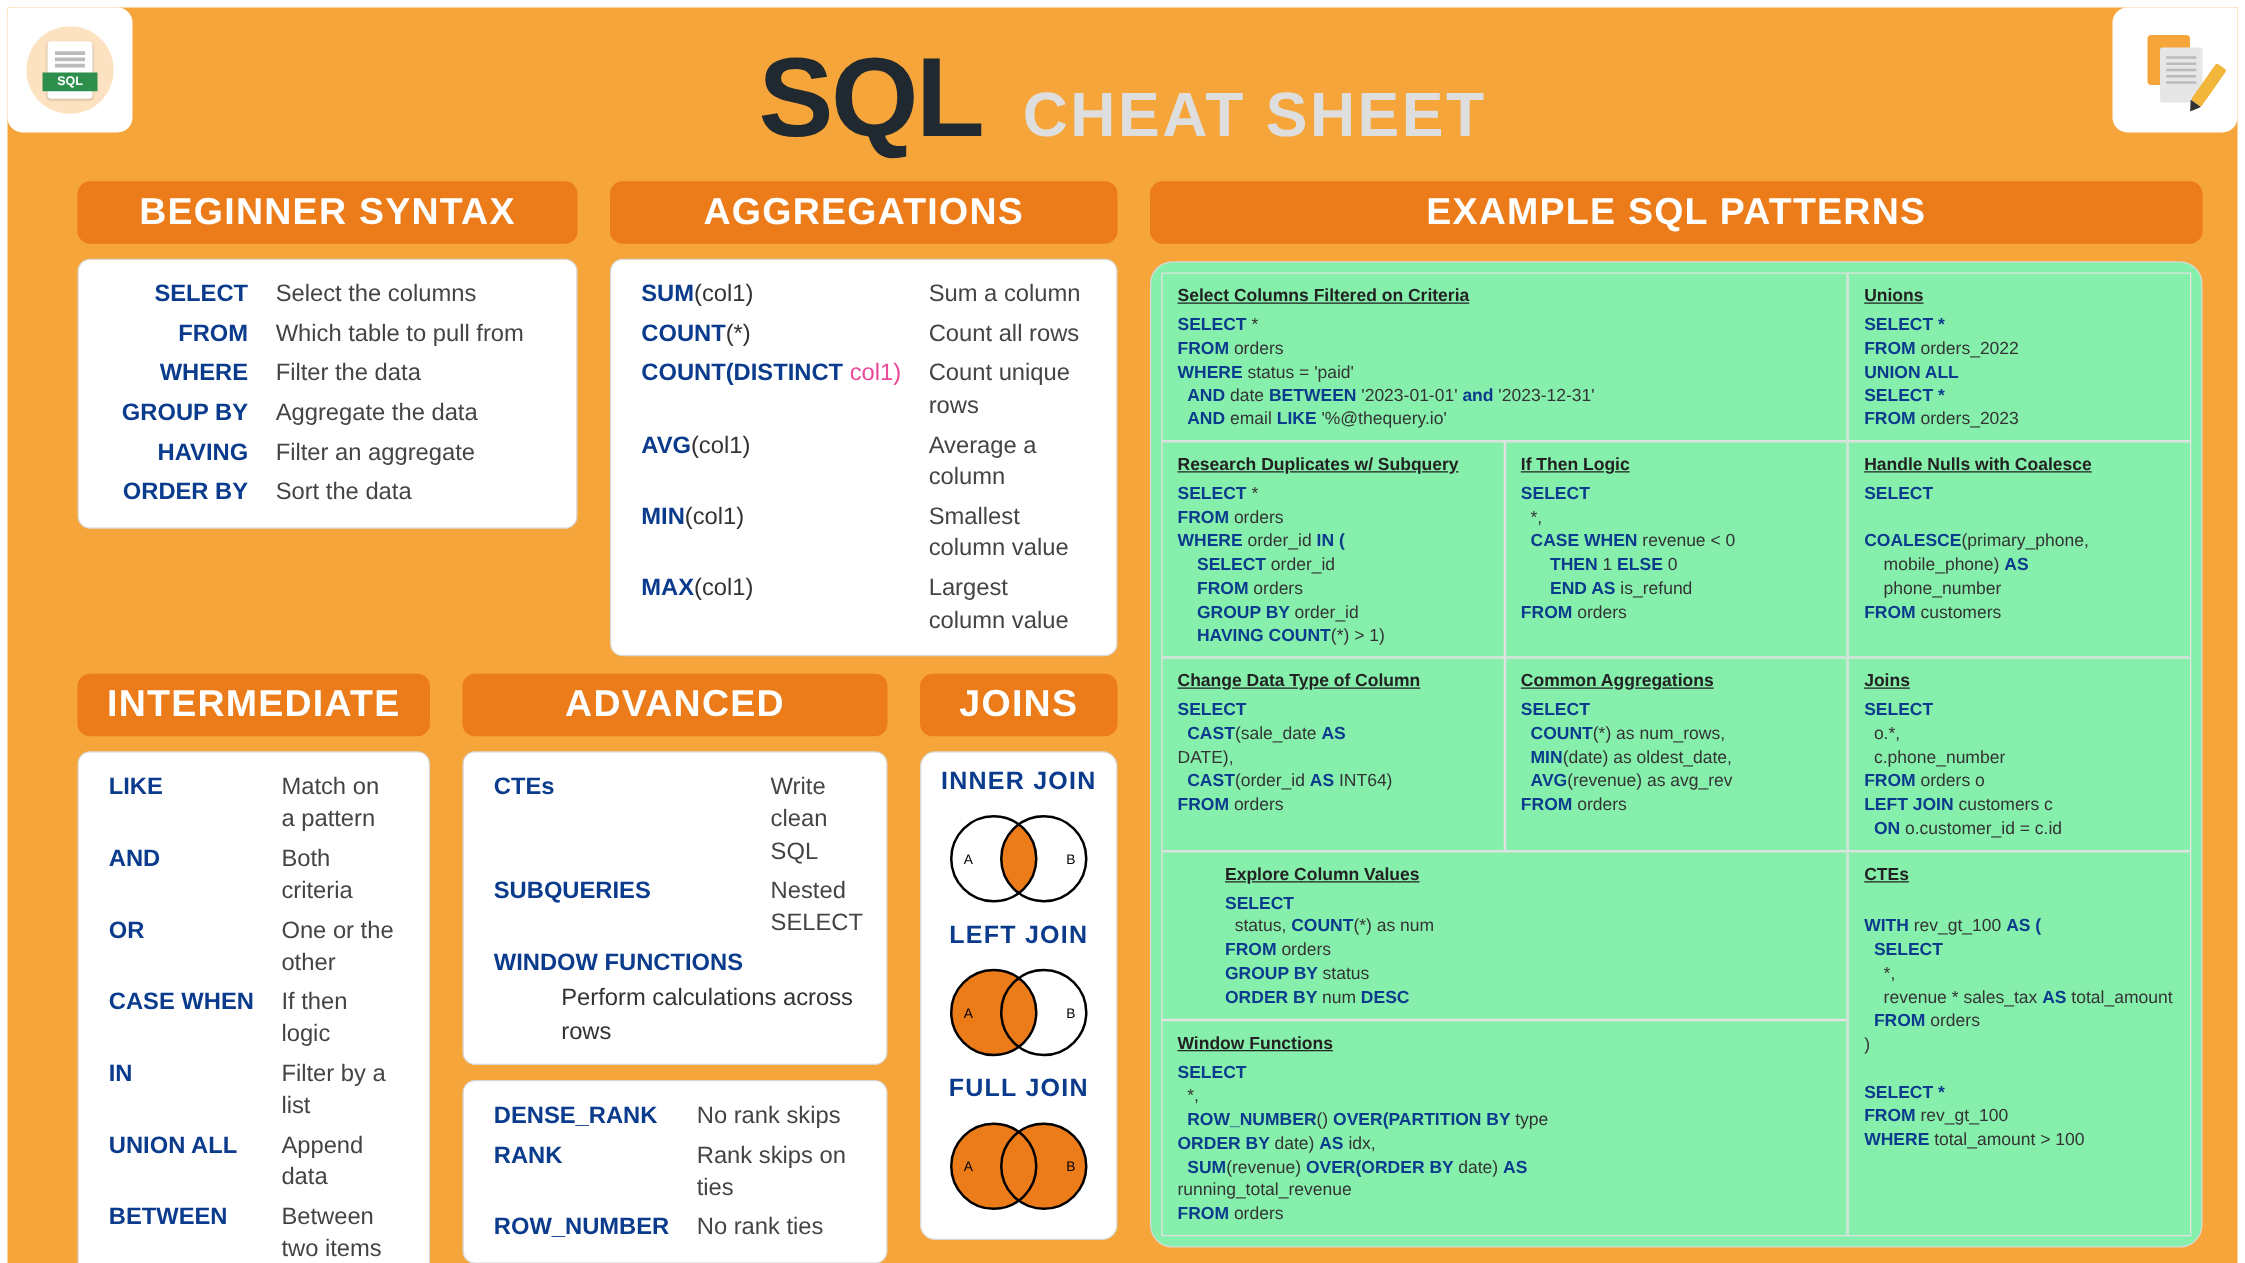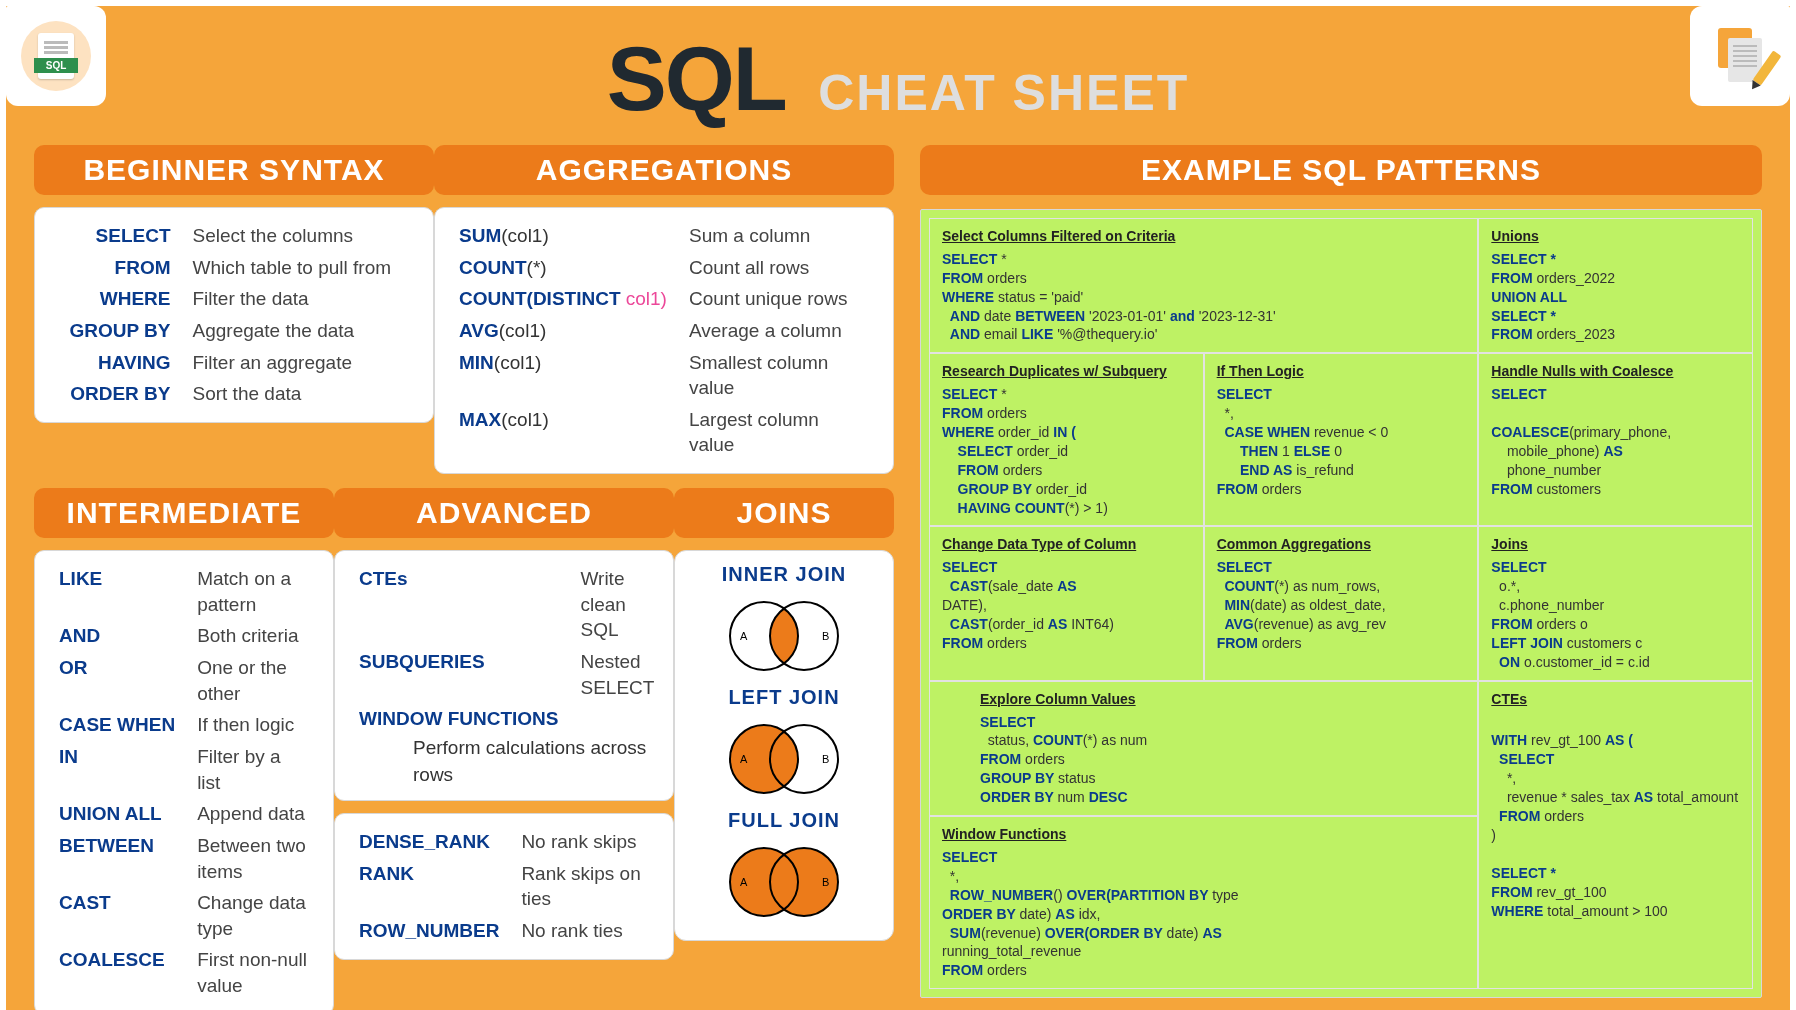--- a/index.html
+++ b/index.html
@@ -68,21 +68,21 @@
     font-size:50px;
     font-weight:800;
     color:var(--title-grey);
     letter-spacing:2px;
     margin-left:28px;
   }
   
   .cols{display:flex;gap:26px;}
   .col-left{width:860px;display:flex;flex-direction:column;gap:14px;}
   .col-right{flex:1;display:flex;flex-direction:column;gap:14px;}
-  .row{display:flex;}
+  .row{display:flex;gap:26px;margin-left:28px;}
   
   .hdr{
     background:var(--orange-dark);
     color:#fff;
     font-weight:800;
     font-size:30px;
     letter-spacing:1px;
     text-align:center;
     border-radius:10px;
     padding:8px 12px;
@@ -102,21 +102,21 @@
   .kw-inline{font-size:19px;line-height:1.4;}
   
   .joins-box{
     background:#ffffff;border:1px solid #d8d8d8;border-radius:12px;
     padding:12px 8px 18px 8px;display:flex;flex-direction:column;gap:10px;align-items:center;
   }
   .join-label{color:var(--kw);font-weight:800;font-size:20px;letter-spacing:1px;}
   svg.venn{display:block;}
   
   .patterns{
-    background:#bef264;border:1px solid #d8d8d8;border-radius:2px;
+    background:#86efac;border:1px solid #d8d8d8;border-radius:18px;
     padding:8px;
     display:grid;
     grid-template-columns:1fr 1fr 1fr;
     grid-auto-rows:min-content;
   }
   .patterns .cell{
     border:0.5px solid #e2e2e2;
     padding:8px 12px;
     font-size:14px;
     line-height:1.35;

